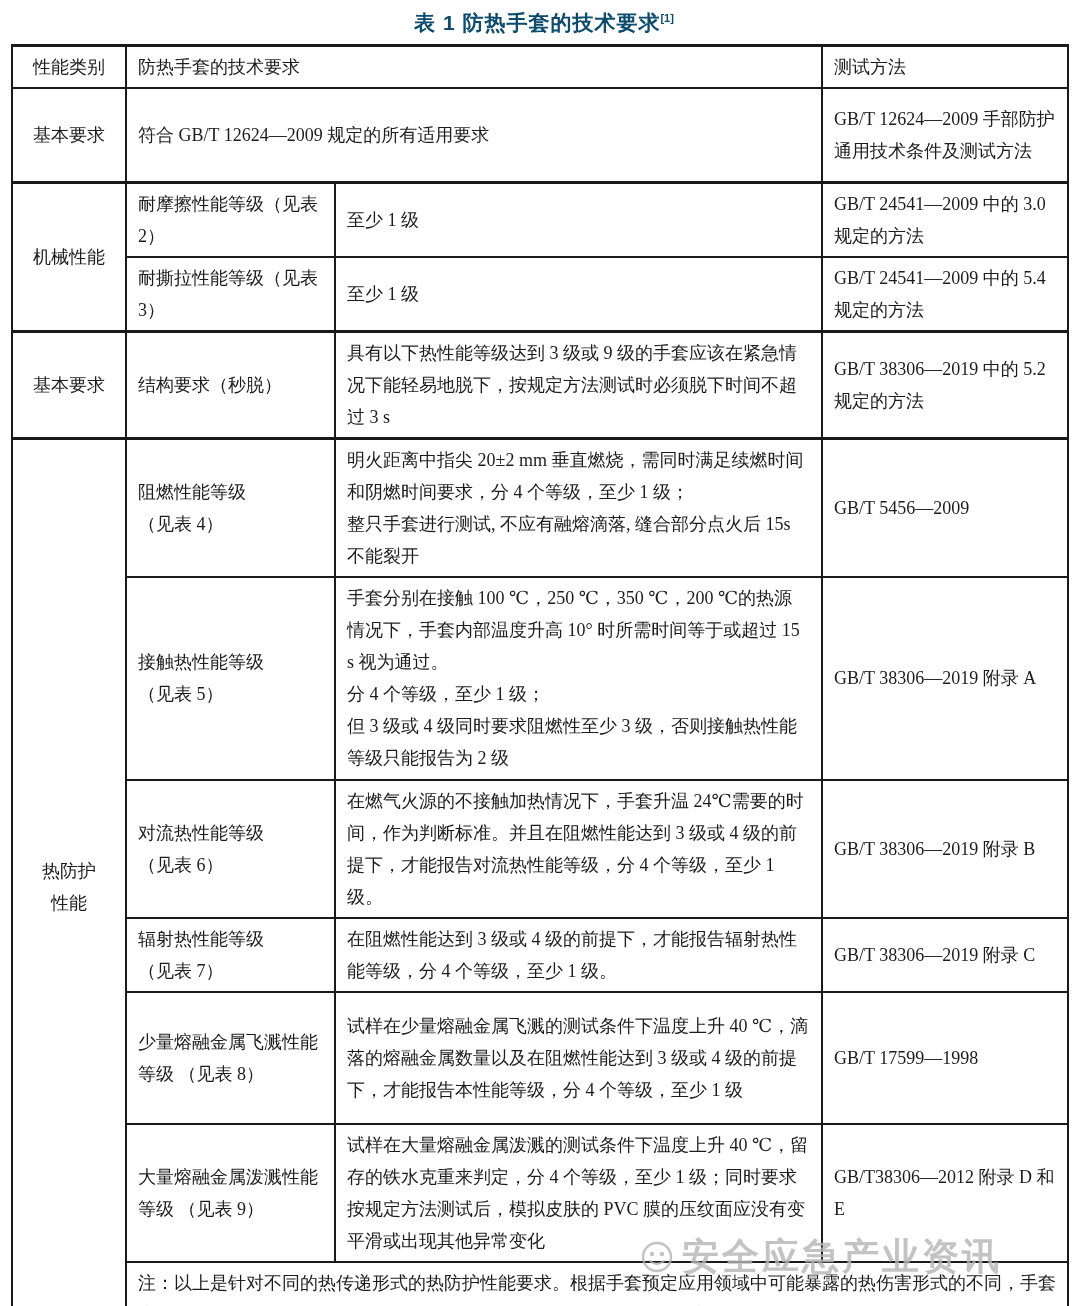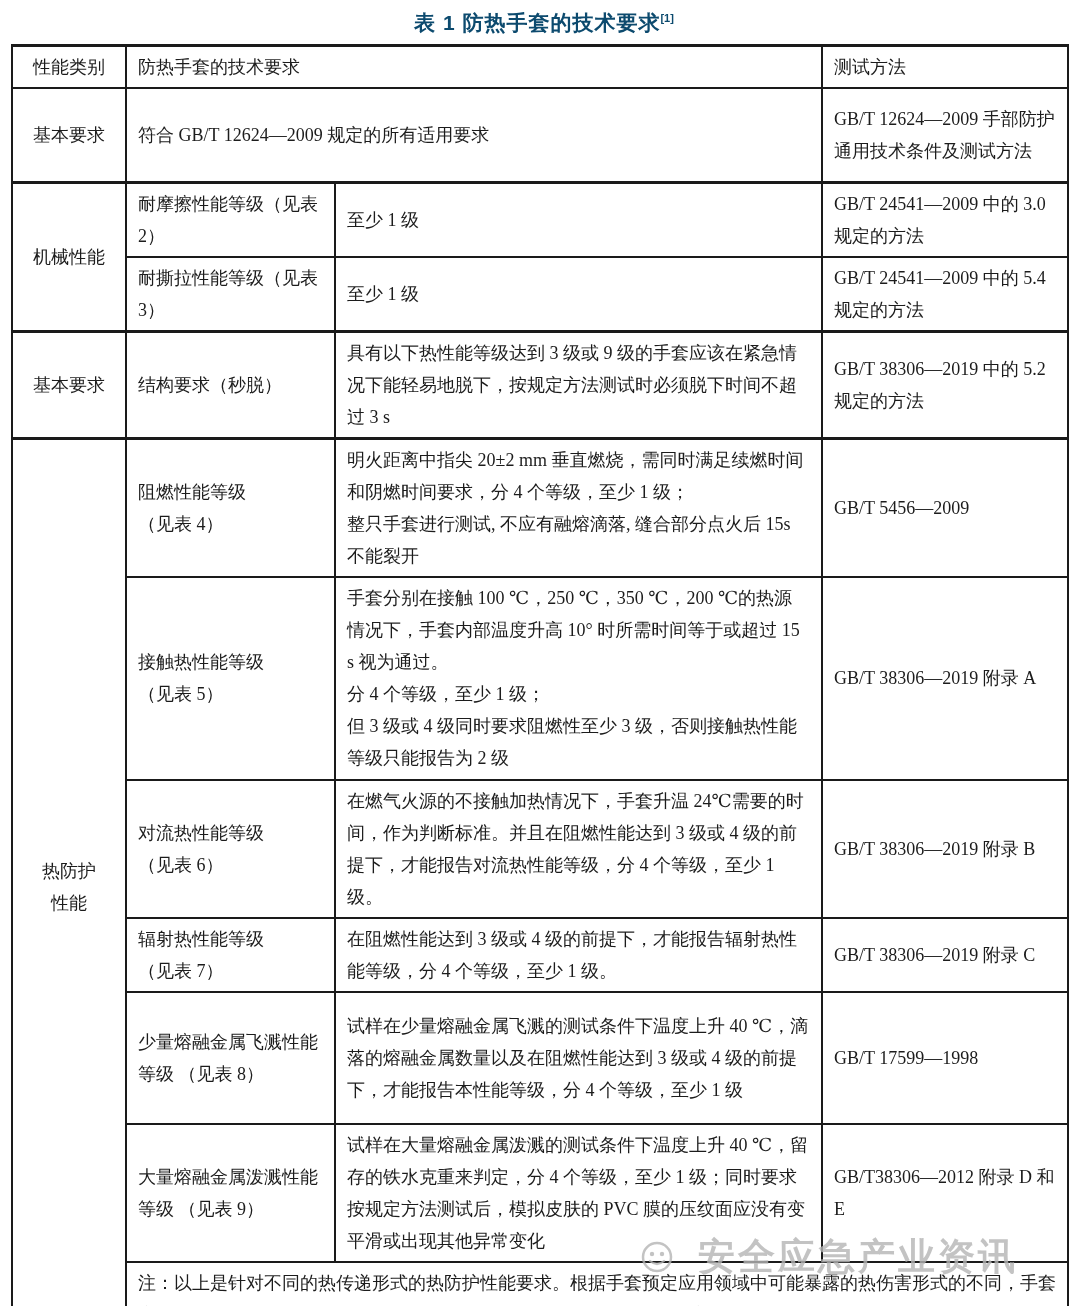--- a/index.html
+++ b/index.html
@@ -66,21 +66,21 @@
   tr.h-radiant { height: 70px; border-radius: 31px; }
   tr.h-small   { height: 132px; }
   tr.h-large   { height: 135px; }
   tr.h-note    { height: 70px; }
   .watermark {
     position: absolute;
     top: 1232px;
     left: 640px;
     display: flex;
     align-items: center;
-    gap: 24px;
+    gap: 8px;
     color: #b5b5b5;
     opacity: 0.8;
     font-family: "Liberation Sans", "DejaVu Sans", sans-serif;
     font-weight: 700;
     font-size: 37px;
     letter-spacing: 3px;
     white-space: nowrap;
     pointer-events: none;
   }
   .watermark svg { display: block; }

